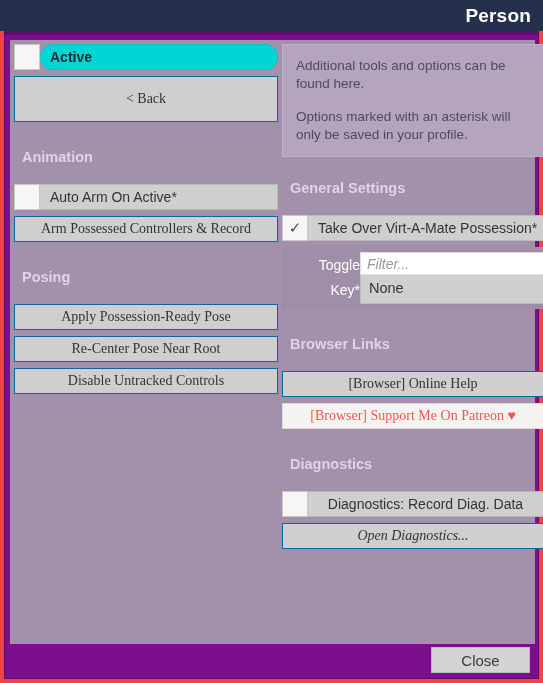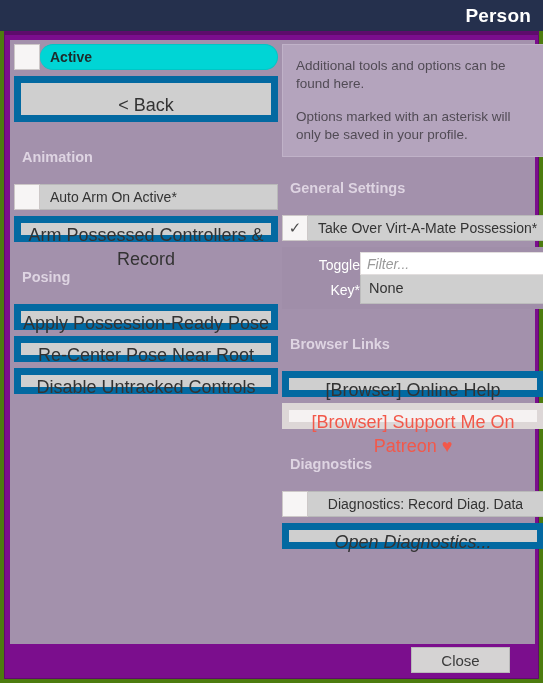--- a/index.html
+++ b/index.html
@@ -13,21 +13,21 @@
     height: 683px;
     overflow: hidden;
     font-family: "Liberation Sans", sans-serif;
     -webkit-font-smoothing: antialiased;
   }
 
   .window {
     position: relative;
     width: 543px;
     height: 683px;
-    background: #4d7c0f;
+    background: #ef4444;
     box-sizing: border-box;
   }
 
   
   .titlebar {
     position: absolute;
     left: 0; top: 0;
     width: 543px;
     height: 31px;
     background: #25304d;
@@ -83,31 +83,31 @@
   .col-right {
     position: absolute;
     left: 272px;
     top: 4px;
     width: 262px;
   }
 
   
   .btn {
     background: #cfcfcf;
-    border: 7px solid #0369a1;
+    border: 1px solid #0369a1;
     color: #333333;
-    font-size: 18px;
+    font-size: 14px;
     height: 26px;
     line-height: 24px;
     text-align: center;
     box-sizing: border-box;
     width: 100%;
     display: block;
     padding: 0;
-    font-family: Liberation Sans, sans-serif;
+    font-family: Liberation Serif, serif;
     cursor: pointer;
   }
   .btn.light {
     background: #f5f2f2;
     border-color: #ddd7d7;
   }
   .btn.italic { font-style: italic; }
 
   .toggle-row {
     display: flex;
@@ -228,21 +228,21 @@
   
   .footer {
     position: absolute;
     left: 0;
     bottom: 0;
     width: 100%;
     height: 36px;
   }
   .close-btn {
     position: absolute;
-    right: 28px;
+    right: 8px;
     top: 5px;
     width: 99px;
     height: 26px;
     background: #d5d3d3;
     border: 1px solid #b9b9b9;
     color: #3b3b3b;
     font-size: 15px;
     line-height: 24px;
     text-align: center;
     box-sizing: border-box;

